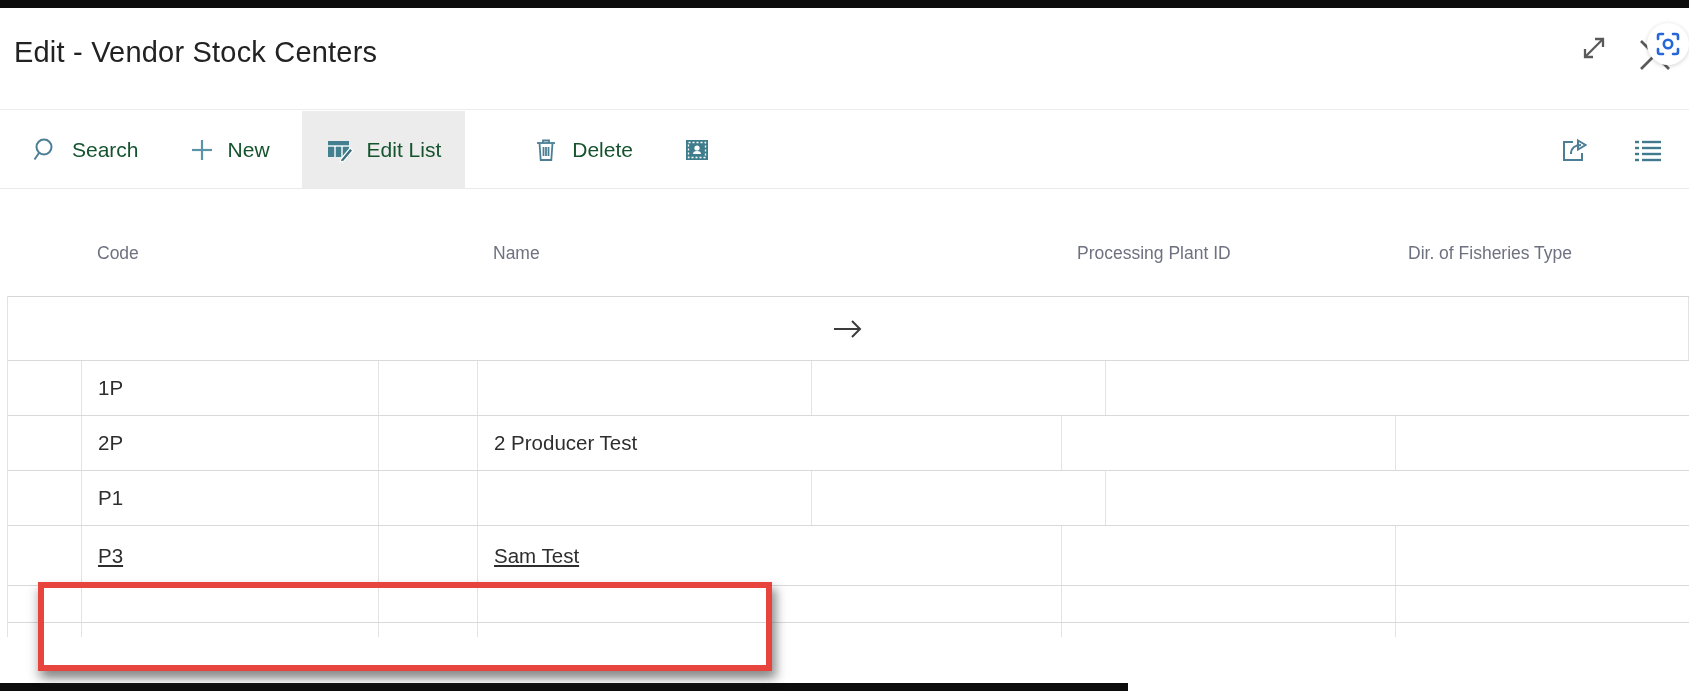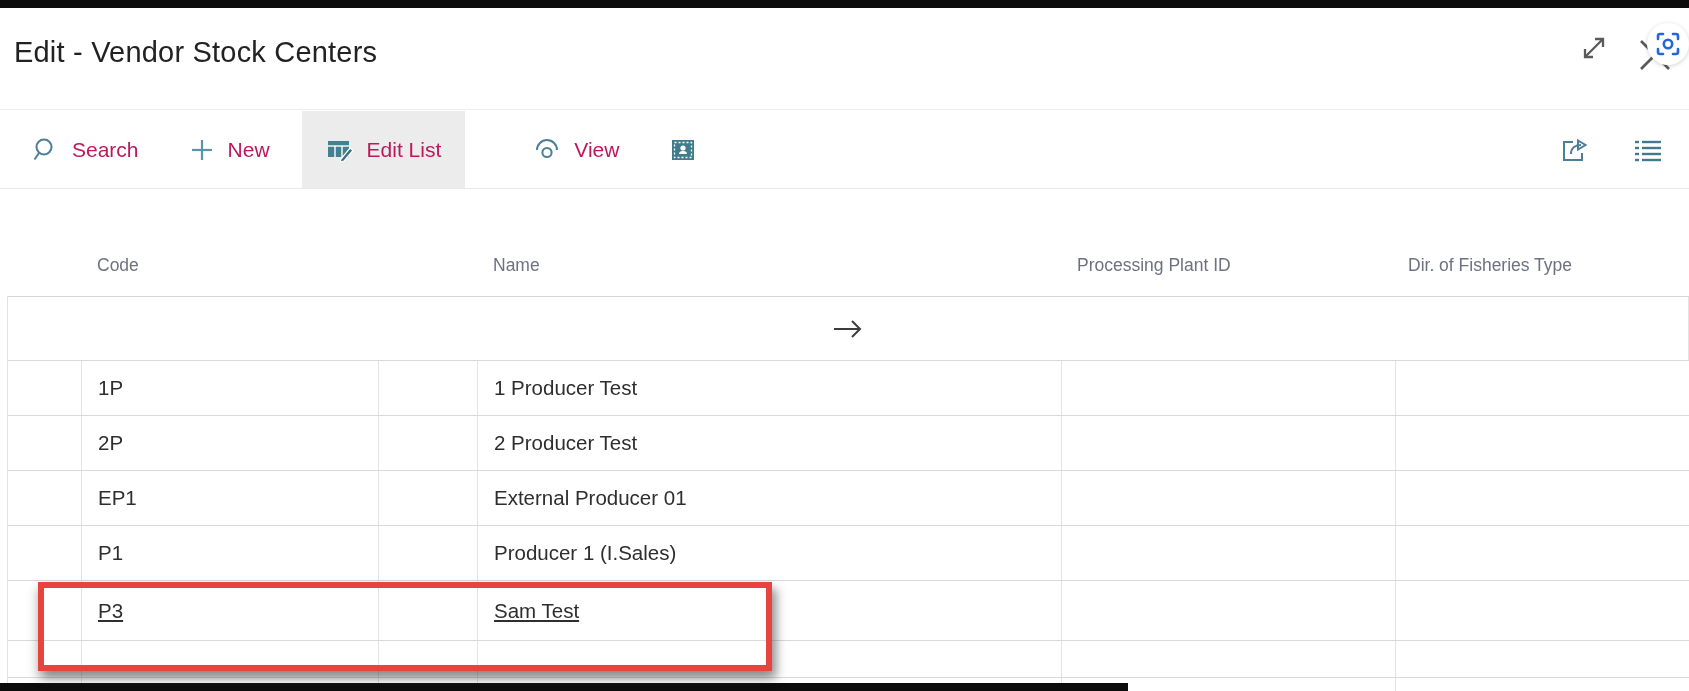--- a/index.html
+++ b/index.html
@@ -26,30 +26,30 @@
     display:flex; align-items:center; justify-content:center;
   }
 
   
   .toolbar {
     position:absolute; left:0; top:111px; width:100%; height:78px;
     display:flex; align-items:stretch; border-bottom:1px solid #e9e9e9; background:#fff;
   }
   .tb-item {
     display:flex; align-items:center; gap:13px;
-    font-size:21px; color:#be185d; cursor:pointer; padding:0 2px;
+    font-size:21px; color:#14532d; cursor:pointer; padding:0 2px;
   }
   .tb-item + .tb-item { margin-left:46px;align-items:center; }
   .tb-first { margin-left:30px; }
   .tb-chip { background:#ececec; padding:0 24px; margin-left:30px !important; margin-right:20px; }
   .tb-right { position:absolute; right:0; top:0; height:78px; display:flex; align-items:center; gap:42px; padding-right:26px; }
   .tb-right .icon-btn { cursor:pointer; display:flex; align-items:center; }
 
   
-  .grid-header { position:absolute; left:7px; top:244px; width:1682px; height:40px; display:flex;text-align:center; }
+  .grid-header { position:absolute; left:7px; top:232px; width:1682px; height:40px; display:flex;text-align:center; }
   .gh { font-size:17.5px; color:#6e7180; display:flex; align-items:flex-end; padding-bottom:8px; }
   .c-sel  { width:74px;  flex:none; }
   .c-code { width:297px; flex:none; }
   .c-dots { width:99px;  flex:none; }
   .c-name { width:584px; flex:none; }
   .c-ppid { width:334px; flex:none; }
   .c-dof  { width:294px; flex:none; }
   .gh.c-code, .gh.c-name, .gh.c-ppid { padding-left:16px; }
   .gh.c-dof { padding-left:13px; }
 
@@ -128,29 +128,33 @@
       <svg width="28" height="26" viewBox="0 0 28 26" fill="none">
         <rect x="2" y="4" width="21" height="16" fill="#44808f"></rect>
         <line x1="2" y1="9" x2="23" y2="9" stroke="#fff" stroke-width="1.4"></line>
         <line x1="9" y1="9" x2="9" y2="20" stroke="#fff" stroke-width="1.4"></line>
         <line x1="16" y1="9" x2="16" y2="20" stroke="#fff" stroke-width="1.4"></line>
         <polygon points="15,22 24,11 27,13.5 18,24 14,25" fill="#3a7080" stroke="#fff" stroke-width="1.2"></polygon>
       </svg>
       <span>Edit List</span>
     </div>
 
-
-
     <div class="tb-item">
-      <svg width="28" height="26" viewBox="0 0 28 26" fill="none" stroke="#4c7f95" stroke-width="2">
-        <path d="M4 13 a10 10 0 0 1 20 0"></path>
-        <circle cx="14" cy="15.5" r="4.6"></circle>
-      </svg>
-      <span>View</span>
-    </div>
+      <svg width="26" height="27" viewBox="0 0 26 27" fill="none" stroke="#4c7f95" stroke-width="1.8">
+        <line x1="4" y1="7" x2="22" y2="7"></line>
+        <path d="M10 7 V4.5 h6 V7"></path>
+        <path d="M6.5 7 l1.2 17 h10.6 l1.2 -17"></path>
+        <line x1="10.5" y1="11" x2="10.5" y2="20"></line>
+        <line x1="13" y1="11" x2="13" y2="20"></line>
+        <line x1="15.5" y1="11" x2="15.5" y2="20"></line>
+      </svg>
+      <span>Delete</span>
+    </div>
+
+
 
     <div class="tb-item">
       <svg width="28" height="26" viewBox="0 0 28 26" fill="none">
         <rect x="3" y="3" width="22" height="20" fill="#3f7d8c"></rect>
         <rect x="5.5" y="5.5" width="17" height="15" fill="none" stroke="#fff" stroke-width="1.3" stroke-dasharray="2 2"></rect>
         <circle cx="14" cy="11" r="2.6" fill="#fff"></circle>
         <path d="M10 17 a4 3 0 0 1 8 0 Z" fill="#fff"></path>
       </svg>
     </div>
 
@@ -195,48 +199,38 @@
           <polyline points="21,3 29,11 21,19"></polyline>
         </svg>
       </div>
 
     </div>
 
     <div class="grow r-std">
       <div class="c-sel"></div>
       <div class="c-code cell-code">1P</div>
       <div class="c-dots"></div>
-      <div class="c-name cell-name">1 Producer Test</div>
       <div class="c-ppid cell-ppid"></div>
       <div class="c-dof cell-dof"></div>
     </div>
 
     <div class="grow r-std">
       <div class="c-sel"></div>
       <div class="c-code cell-code">2P</div>
       <div class="c-dots"></div>
       <div class="c-name cell-name">2 Producer Test</div>
       <div class="c-ppid cell-ppid"></div>
       <div class="c-dof cell-dof"></div>
     </div>
 
+
     <div class="grow r-std">
       <div class="c-sel"></div>
-      <div class="c-code cell-code">EP1</div>
-      <div class="c-dots"></div>
-      <div class="c-name cell-name">External Producer 01</div>
-      <div class="c-ppid cell-ppid"></div>
-      <div class="c-dof cell-dof"></div>
-    </div>
-
-    <div class="grow r-std">
-      <div class="c-sel"></div>
       <div class="c-code cell-code">P1</div>
       <div class="c-dots"></div>
-      <div class="c-name cell-name">Producer 1 (I.Sales)</div>
       <div class="c-ppid cell-ppid"></div>
       <div class="c-dof cell-dof"></div>
     </div>
 
     <div class="grow r6">
       <div class="c-sel"></div>
       <div class="c-code cell-code">P3</div>
       <div class="c-dots"></div>
       <div class="c-name cell-name">Sam Test</div>
       <div class="c-ppid cell-ppid"></div>

